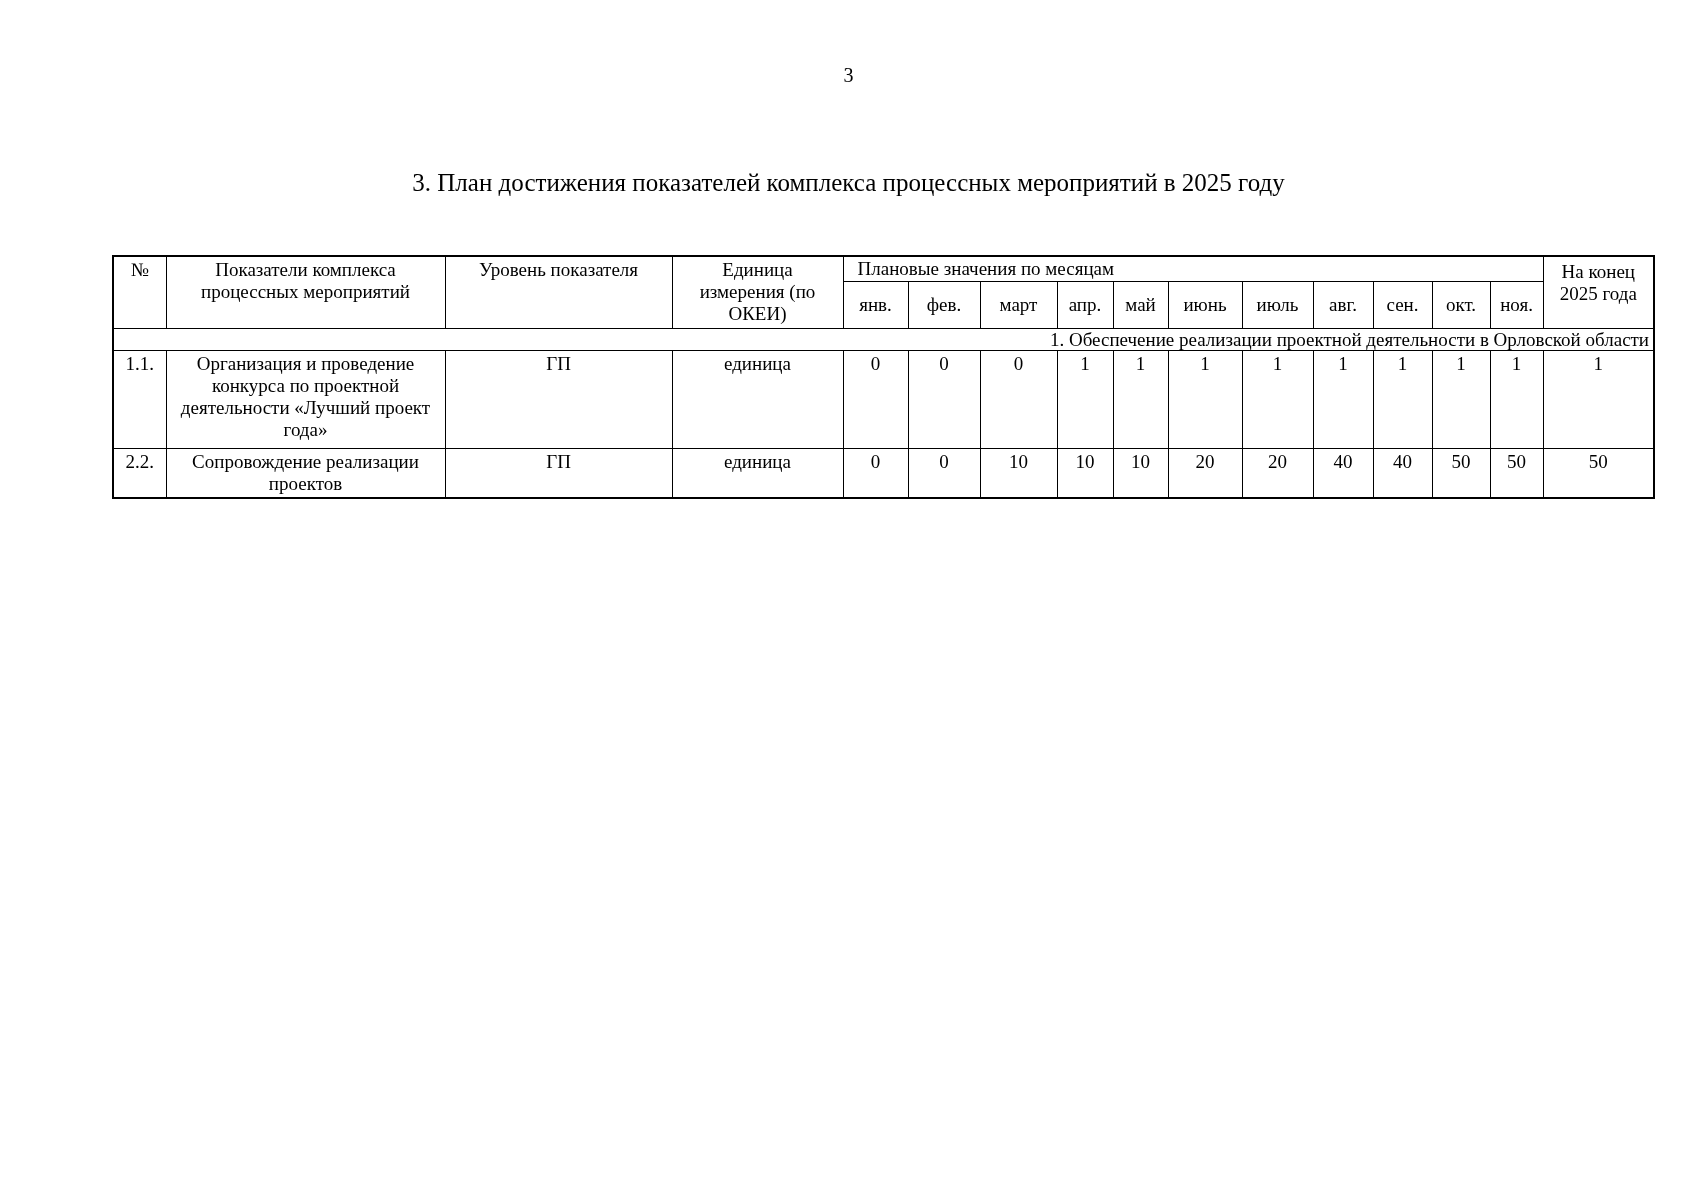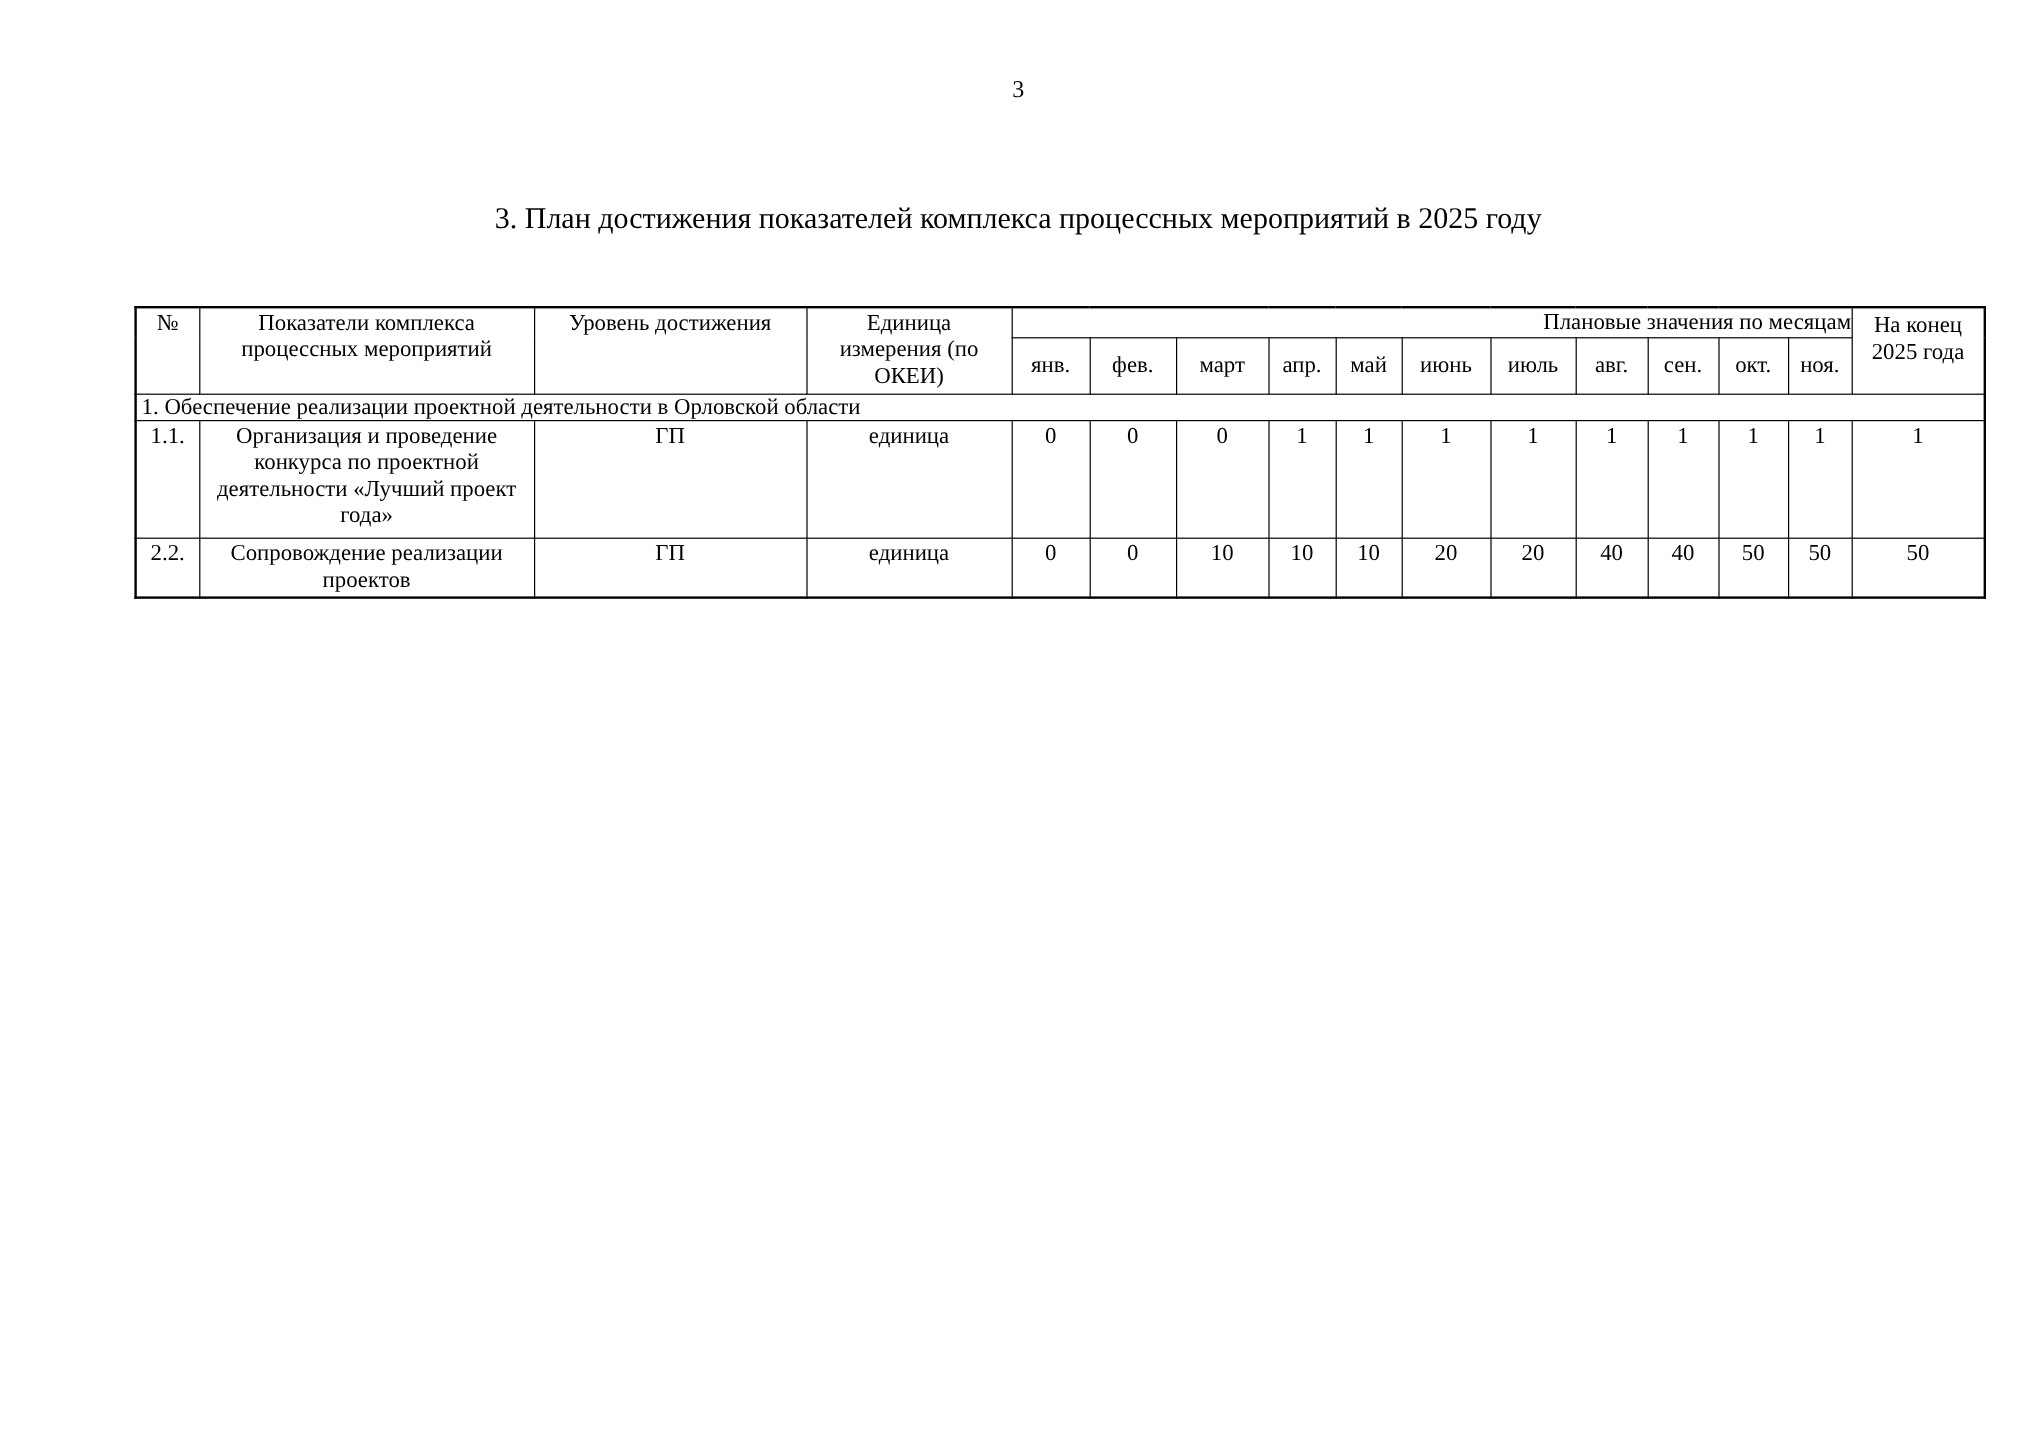--- a/index.html
+++ b/index.html
@@ -50,25 +50,25 @@
     overflow: hidden;
   }
   tr.header-top { height: 25px; }
   tr.header-months { height: 47px; }
   tr.section-row { height: 22px; }
   tr.data-row-1 { height: 98px; }
   tr.data-row-2 { height: 44px; }
 
   th.hdr-center { text-align: center; padding-top: 2px; }
   th.hdr-yearend { text-align: center; padding-top: 4px; margin-left: 36px; }
-  th.hdr-span { text-align: right; vertical-align: middle; padding: 0 0; }
+  th.hdr-span { text-align: left; vertical-align: middle; padding: 0 14px; }
   th.hdr-month { text-align: center; vertical-align: middle; padding: 0 2px; margin-left: 12px; }
 
   td.cell-section {
-    text-align: left;
+    text-align: right;
     padding: 0 4px;
     line-height: 21px;
     vertical-align: middle;
     font-family: Liberation Serif, serif;
   }
   td.cell-num { text-align: center; padding-top: 2px; margin-top: 48px; }
   td.cell-text { text-align: center; padding-top: 2px; }
   td.cell-val { text-align: center; padding-top: 2px; }
 </style>
 </head>
@@ -94,21 +94,21 @@
     <col style="width:60px">
     <col style="width:59px">
     <col style="width:58px">
     <col style="width:53px">
     <col style="width:111px">
   </colgroup>
   <tbody>
     <tr class="header-top">
       <th class="hdr-center" rowspan="2">№</th>
       <th class="hdr-center" rowspan="2">Показатели комплекса процессных мероприятий</th>
-      <th class="hdr-center" rowspan="2">Уровень достижения</th>
+      <th class="hdr-center" rowspan="2">Уровень показателя</th>
       <th class="hdr-center" rowspan="2">Единица измерения (по ОКЕИ)</th>
       <th class="hdr-span" colspan="11">Плановые значения по месяцам</th>
       <th class="hdr-yearend" rowspan="2">На конец 2025 года</th>
     </tr>
     <tr class="header-months">
       <th class="hdr-month">янв.</th>
       <th class="hdr-month">фев.</th>
       <th class="hdr-month">март</th>
       <th class="hdr-month">апр.</th>
       <th class="hdr-month">май</th>

